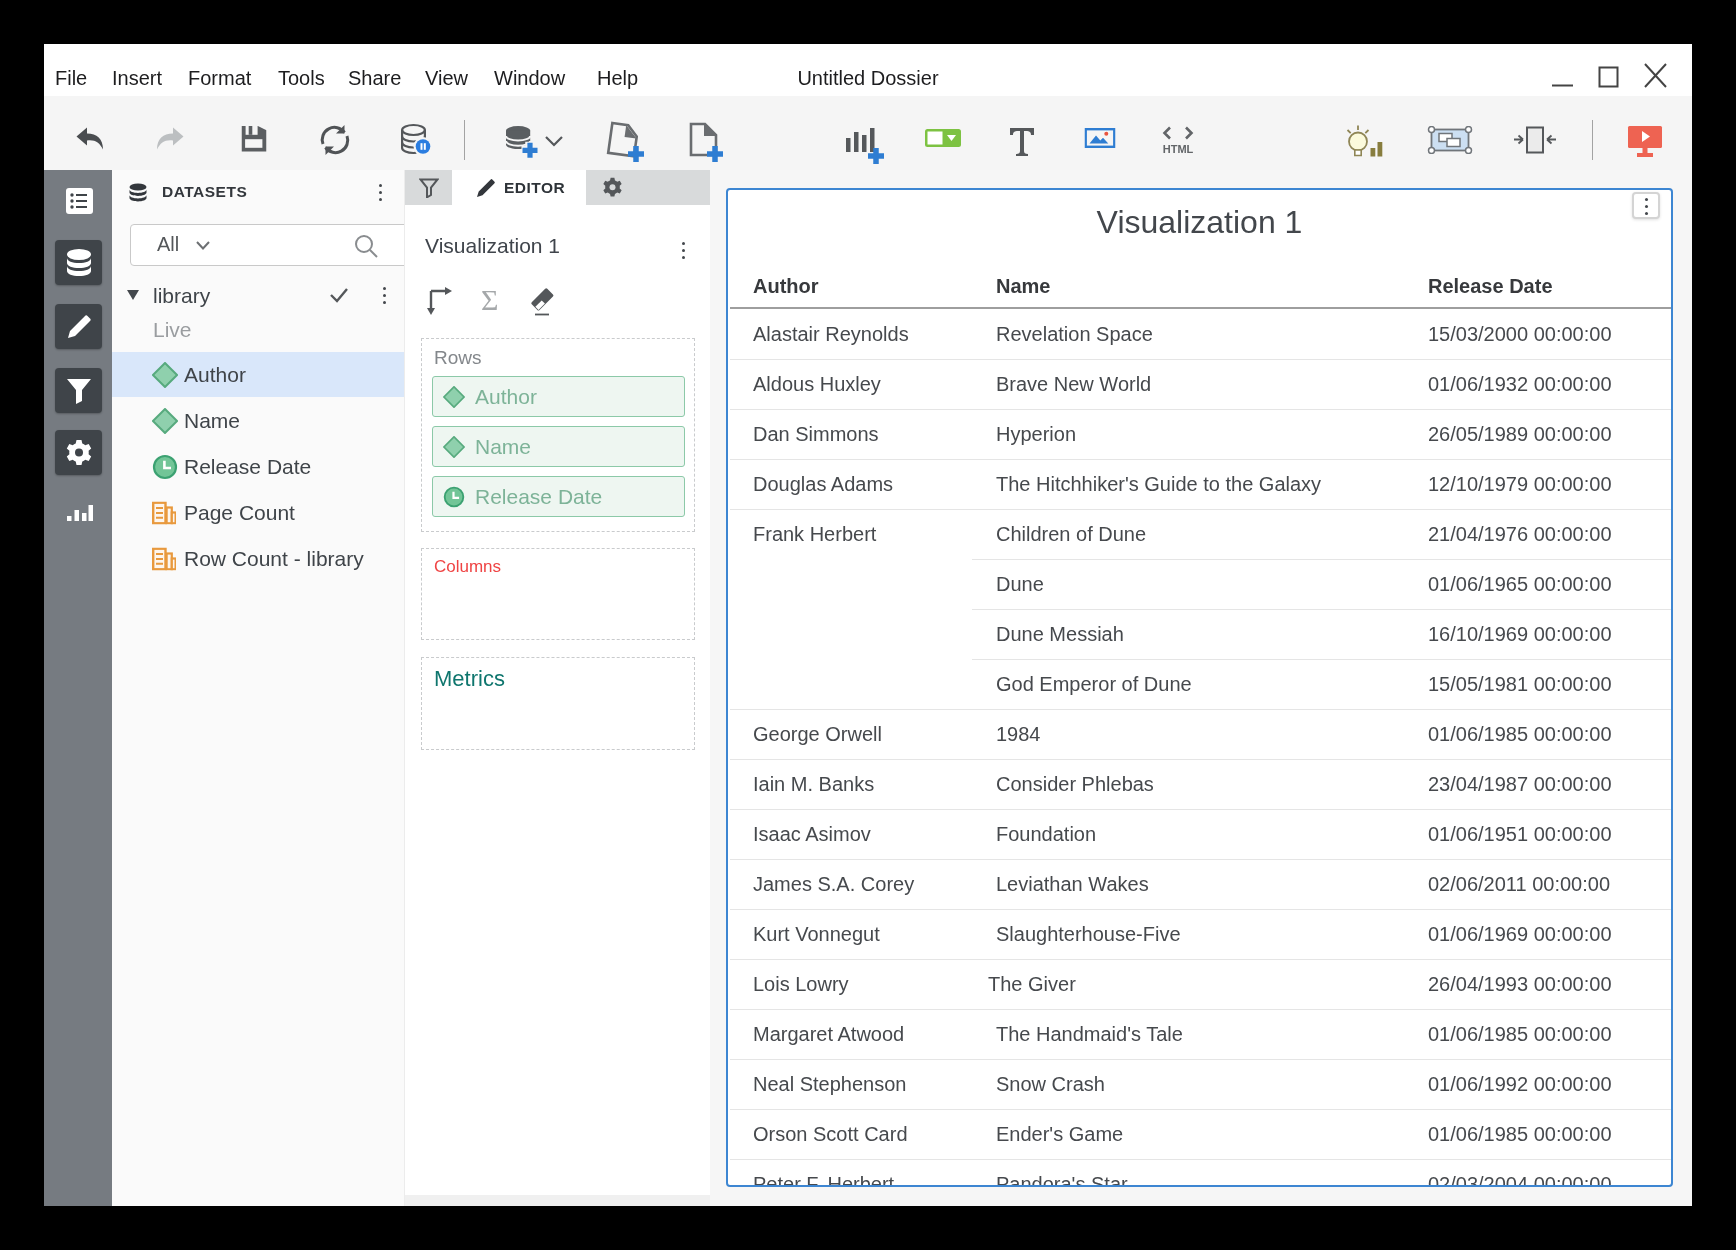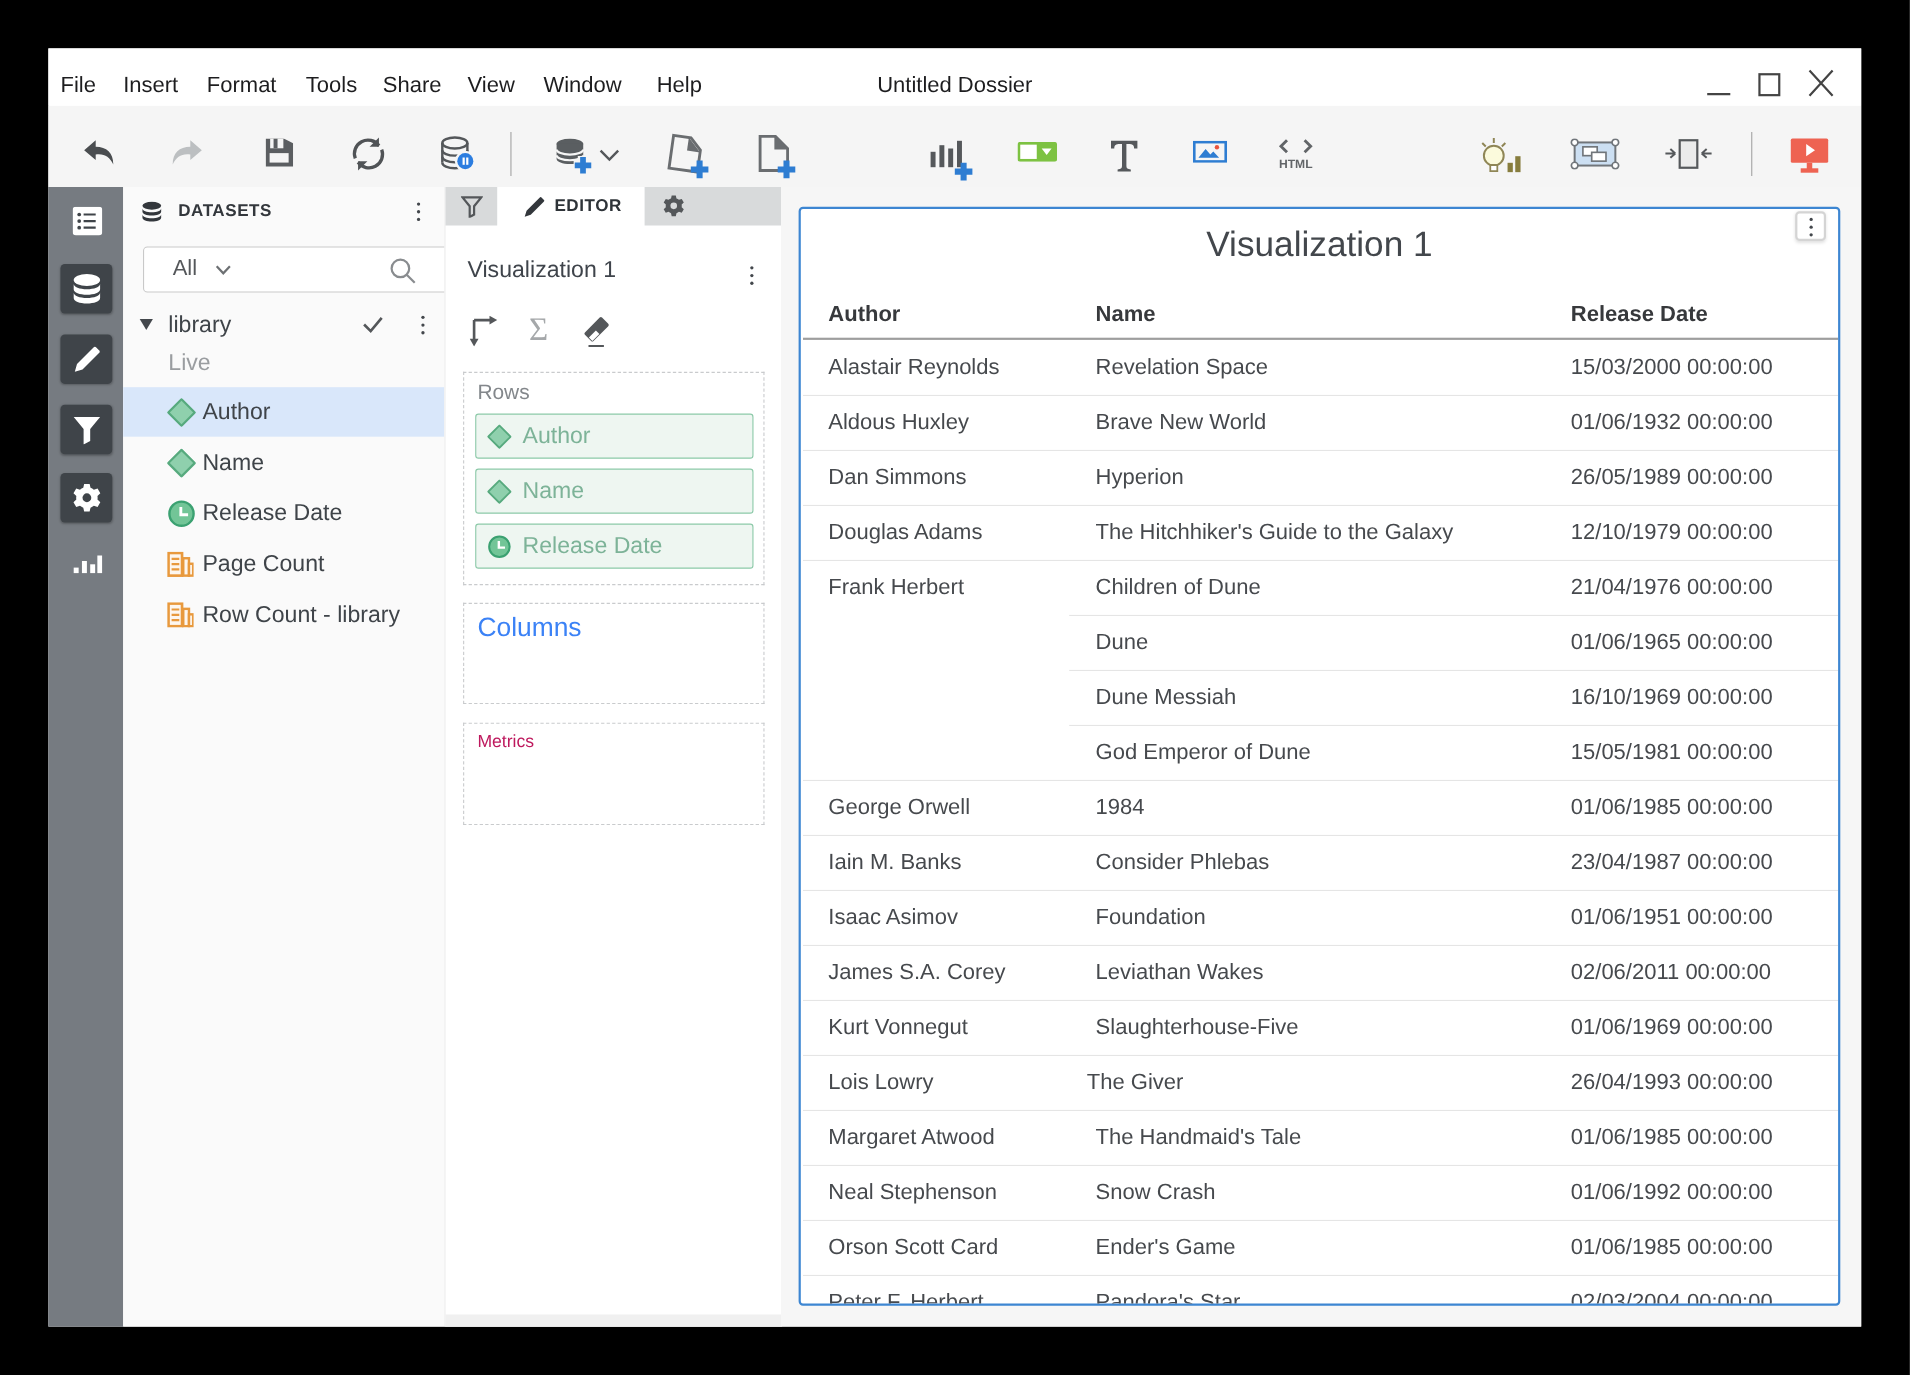--- a/index.html
+++ b/index.html
@@ -336,24 +336,24 @@
       </div>
       <div class="pill" style="top:137px">
         <svg width="22" height="22" viewBox="0 0 26 26">
             <circle cx="13" cy="13" r="11" fill="#72c597" stroke="#3ba171" stroke-width="2.2"></circle>
             <path d="M12.4 6.8 V14 H19" stroke="#fff" stroke-width="2.6" fill="none"></path>
           </svg>
         <span class="ptxt">Release Date</span>
       </div>
     </div>
     <div class="dashbox" style="top:378px;height:92px">
-      <div class="dlabel" style="color:#3b82f6;font-size:24px">Columns</div>
+      <div class="dlabel" style="color:#ef4444;font-size:17px">Columns</div>
     </div>
     <div class="dashbox" style="top:487px;height:93px">
-      <div class="dlabel" style="color:#be185d;font-size:16px">Metrics</div>
+      <div class="dlabel" style="color:#0f766e;font-size:22px">Metrics</div>
     </div>
     <div class="abs" style="left:0;top:1025px;width:306px;height:11px;background:#f0f0f0"></div>
   </div>
 
   <div id="canvas">
     <div id="viz">
       <div id="vkebab">
         <div class="kebab" style="margin:2px auto 0;width:4px">
             <i></i>
             <i></i>

